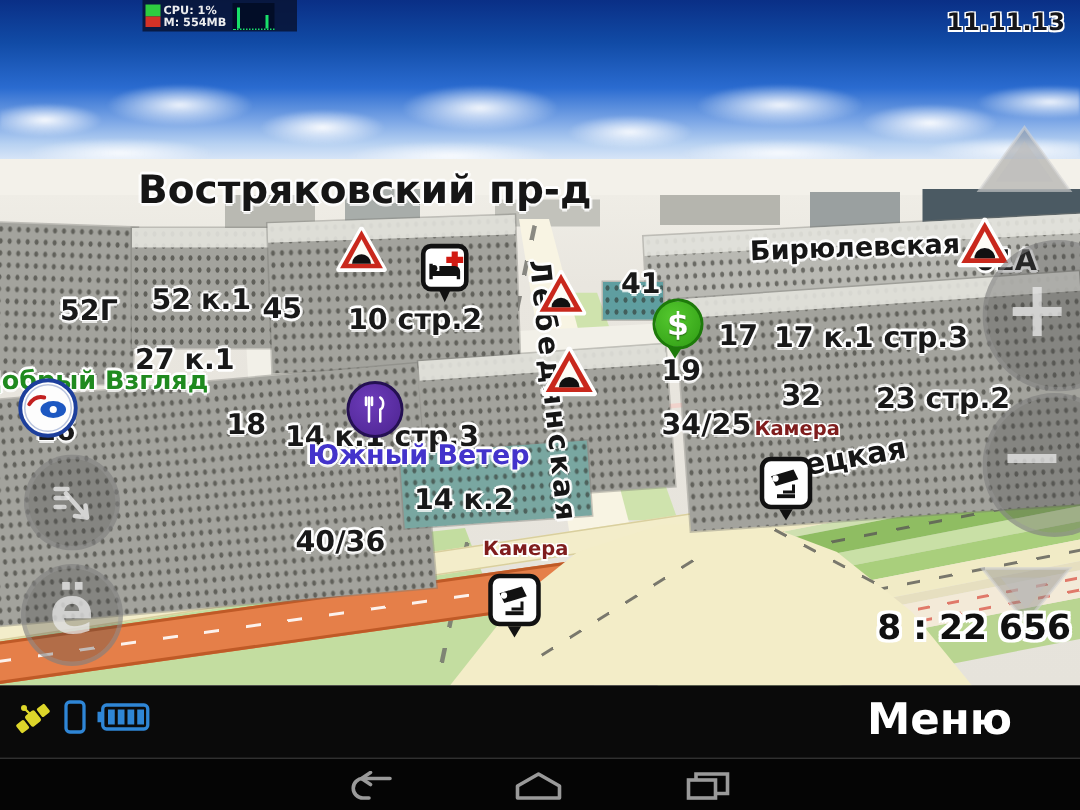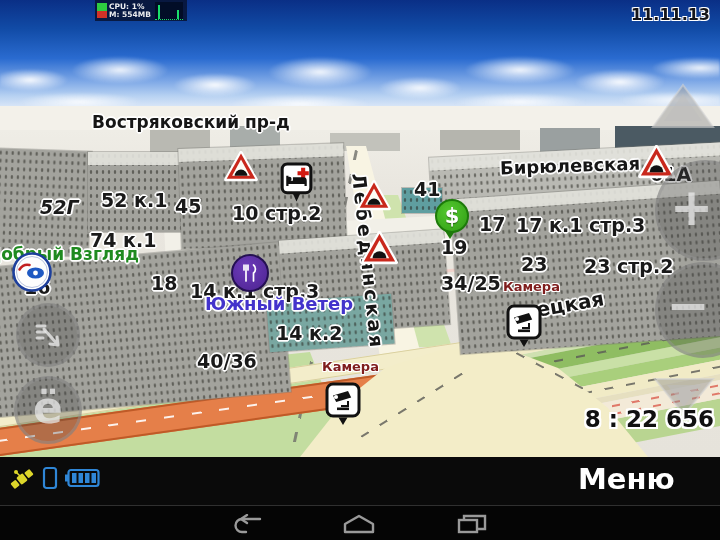--- a/index.html
+++ b/index.html
@@ -39,21 +39,21 @@
                    0 2px 0 rgba(255,255,255,.75),0 -2px 0 rgba(255,255,255,.75);}
   .street{font-weight:bold;color:#161616;}
   .gray-lbl{color:#7f1d1d;font-weight:bold;
        text-shadow:-1px -1px 0 #fff,1px -1px 0 #fff,-1px 1px 0 #fff,1px 1px 0 #fff;}
   
   .tbtn{position:absolute;border-radius:50%;background:rgba(70,70,70,.32);
         border:3px solid rgba(150,150,150,.45);display:flex;align-items:center;justify-content:center;
         color:rgba(235,235,235,.75);}
   .arrowbtn{position:absolute;}
   
-  .cpu-box{position:absolute;left:95px;top:0;width:92px;height:21px;background:rgba(8,20,55,.88);
+  .cpu-box{position:absolute;left:95px;top:0;width:103px;height:21px;background:rgba(8,20,55,.88);
            display:flex;align-items:center;gap:2px;padding:1px 2px;box-sizing:border-box;}
   .cpu-flag{width:10px;height:15px;display:flex;flex-direction:column;}
   .cpu-flag div{flex:1;}
   .cpu-txt{font-size:7.5px;line-height:8px;font-weight:bold;color:#ecedef;white-space:nowrap;}
   .cpu-graph{position:relative;width:28px;height:17px;background:rgba(0,8,28,.7);margin-left:2px;
              border-bottom:1px dotted #19e06a;}
   .cpu-graph i{position:absolute;bottom:0;width:2px;background:#19e06a;}
   .clock{position:absolute;right:10px;top:4px;text-align:right;}
   .clock .t{font-size:27px;font-weight:bold;color:#101010;line-height:28px;
      text-shadow:-2px -2px 0 #fff,2px -2px 0 #fff,-2px 2px 0 #fff,2px 2px 0 #fff,0 -2px 0 #fff,0 2px 0 #fff,-2px 0 0 #fff,2px 0 0 #fff;}
@@ -133,40 +133,40 @@
     <div class="bld" style="left:-10px;top:150px;width:100px;height:105px;transform:rotate(2deg);"></div>
     <div class="bld roof" style="left:88px;top:152px;width:100px;height:80px;"></div>
     <div class="bld roof" style="left:180px;top:146px;width:165px;height:100px;transform:rotate(-2deg);"></div>
     <div class="bld" style="left:-15px;top:255px;width:300px;height:150px;transform:rotate(-5deg);"></div>
     <div class="bld roof" style="left:282px;top:235px;width:165px;height:95px;transform:rotate(-4deg);"></div>
     <div class="bld" style="left:268px;top:298px;width:125px;height:50px;transform:rotate(-4deg);background-color:#79a7a1;"></div>
     <div class="bld roof" style="left:430px;top:150px;width:292px;height:45px;transform:rotate(-3deg);background-color:#b9b9b3;"></div>
     <div class="bld" style="left:402px;top:188px;width:40px;height:25px;background-color:#5f9ea0;"></div>
     <div class="bld roof" style="left:455px;top:190px;width:270px;height:155px;transform:rotate(-4deg);"></div>
 
-    <div class="lbl street" style="left:92px;top:112px;font-size:17px;">Востряковский пр-д</div>
+    <div class="lbl street" style="left:92px;top:112px;font-size:26px;">Востряковский пр-д</div>
     <div class="lbl street" style="left:500px;top:155px;font-size:18px;transform:rotate(-2deg);">Бирюлевская</div>
     <div class="lbl street" style="left:370px;top:172px;font-size:19px;letter-spacing:3px;transform:rotate(84deg);transform-origin:0 0;">Лебедянская</div>
     <div class="lbl street" style="left:536px;top:292px;font-size:20px;transform:rotate(-10deg);">ецкая</div>
 
-    <div class="lbl" style="left:40px;top:196px;font-size:19px;font-style:italic;">52Г</div>
+    <div class="lbl" style="left:40px;top:196px;font-size:19px;">52Г</div>
     <div class="lbl" style="left:101px;top:189px;font-size:19px;">52 к.1</div>
     <div class="lbl" style="left:175px;top:195px;font-size:19px;">45</div>
     <div class="lbl" style="left:232px;top:202px;font-size:19px;">10 стр.2</div>
-    <div class="lbl" style="left:90px;top:229px;font-size:19px;">74 к.1</div>
+    <div class="lbl" style="left:90px;top:229px;font-size:19px;">27 к.1</div>
     <div class="lbl" style="left:24px;top:276px;font-size:19px;">16</div>
     <div class="lbl" style="left:151px;top:272px;font-size:19px;">18</div>
     <div class="lbl" style="left:190px;top:280px;font-size:19px;">14 к.1 стр.3</div>
     <div class="lbl" style="left:276px;top:322px;font-size:19px;">14 к.2</div>
     <div class="lbl" style="left:197px;top:350px;font-size:19px;">40/36</div>
     <div class="lbl" style="left:414px;top:178px;font-size:19px;">41</div>
     <div class="lbl" style="left:479px;top:213px;font-size:19px;">17</div>
     <div class="lbl" style="left:516px;top:214px;font-size:19px;">17 к.1 стр.3</div>
     <div class="lbl" style="left:441px;top:236px;font-size:19px;">19</div>
-    <div class="lbl" style="left:521px;top:253px;font-size:19px;">23</div>
+    <div class="lbl" style="left:521px;top:253px;font-size:19px;">32</div>
     <div class="lbl" style="left:584px;top:255px;font-size:19px;">23 стр.2</div>
     <div class="lbl" style="left:441px;top:272px;font-size:19px;">34/25</div>
     <div class="lbl" style="left:650px;top:163px;font-size:19px;">61А</div>
 
     <div class="lbl" style="left:-14px;top:244px;font-size:17px;color:#1f8a1f;">Добрый Взгляд</div>
     <div class="lbl" style="left:205px;top:293px;font-size:18px;color:#4333cb;">Южный Ветер</div>
     <div class="gray-lbl" style="position:absolute;left:322px;top:359px;font-size:13px;">Камера</div>
     <div class="gray-lbl" style="position:absolute;left:503px;top:279px;font-size:13px;">Камера</div>
 
     <svg style="position:absolute;left:224px;top:151px;" width="34" height="32" viewBox="0 0 40 38">

